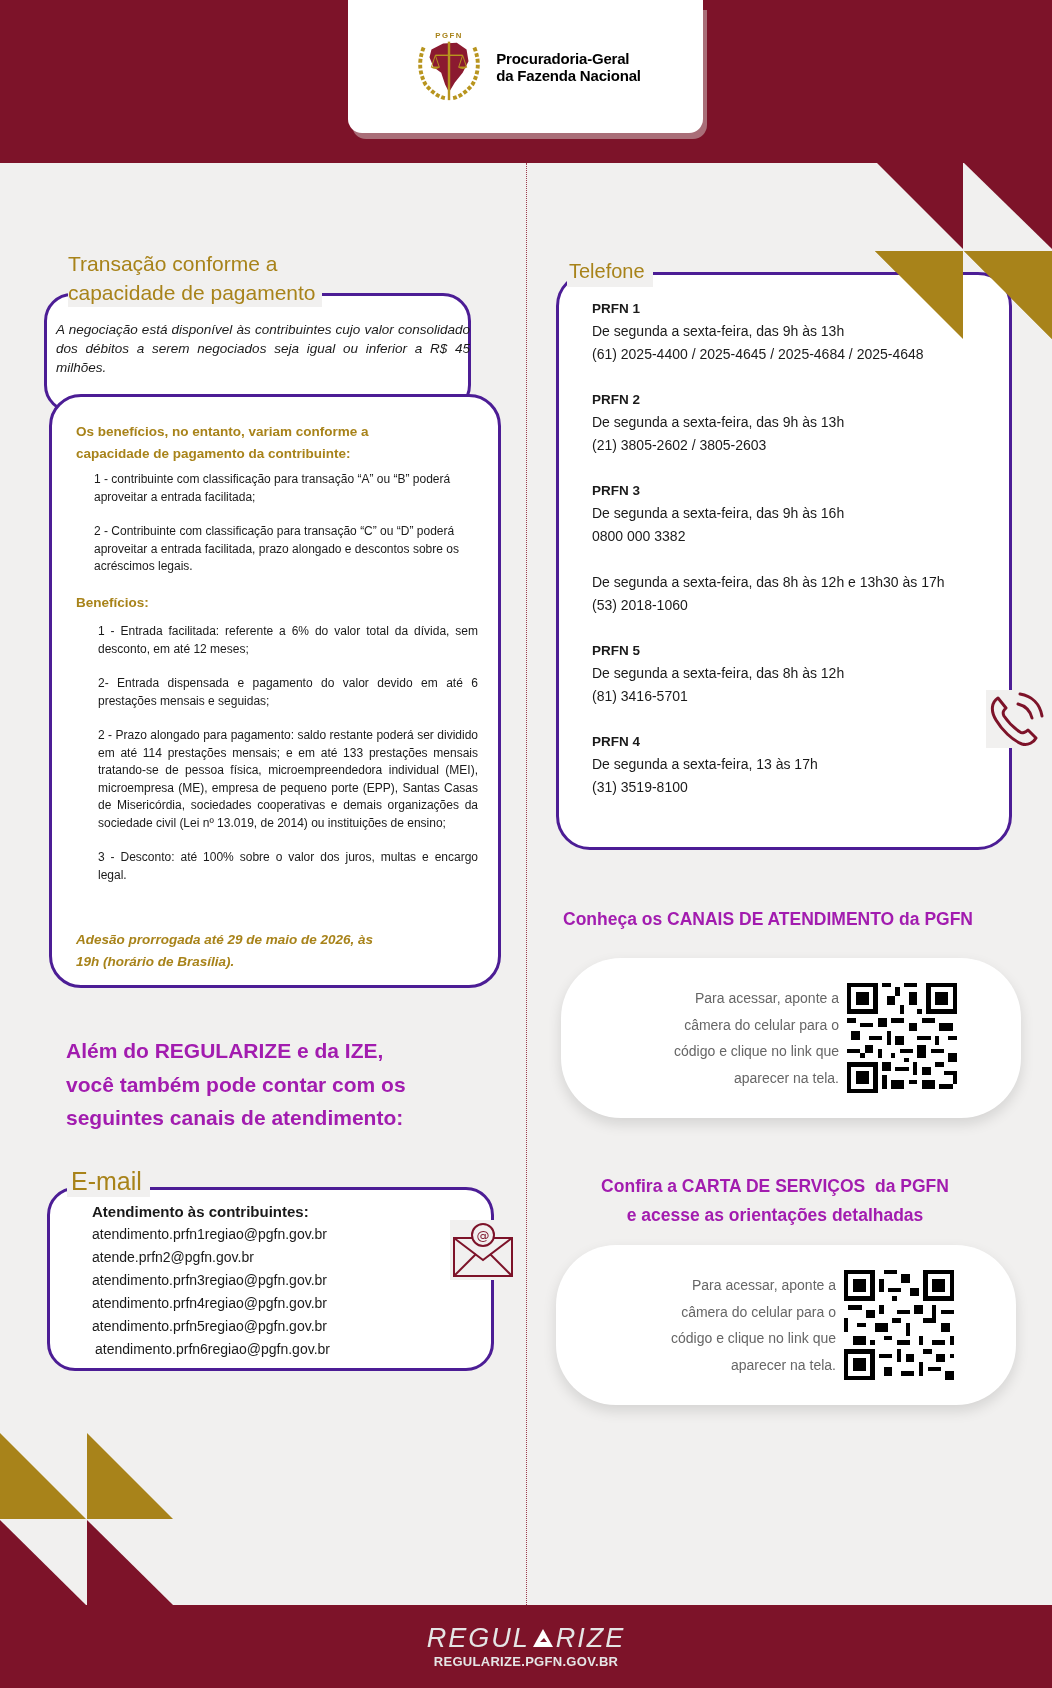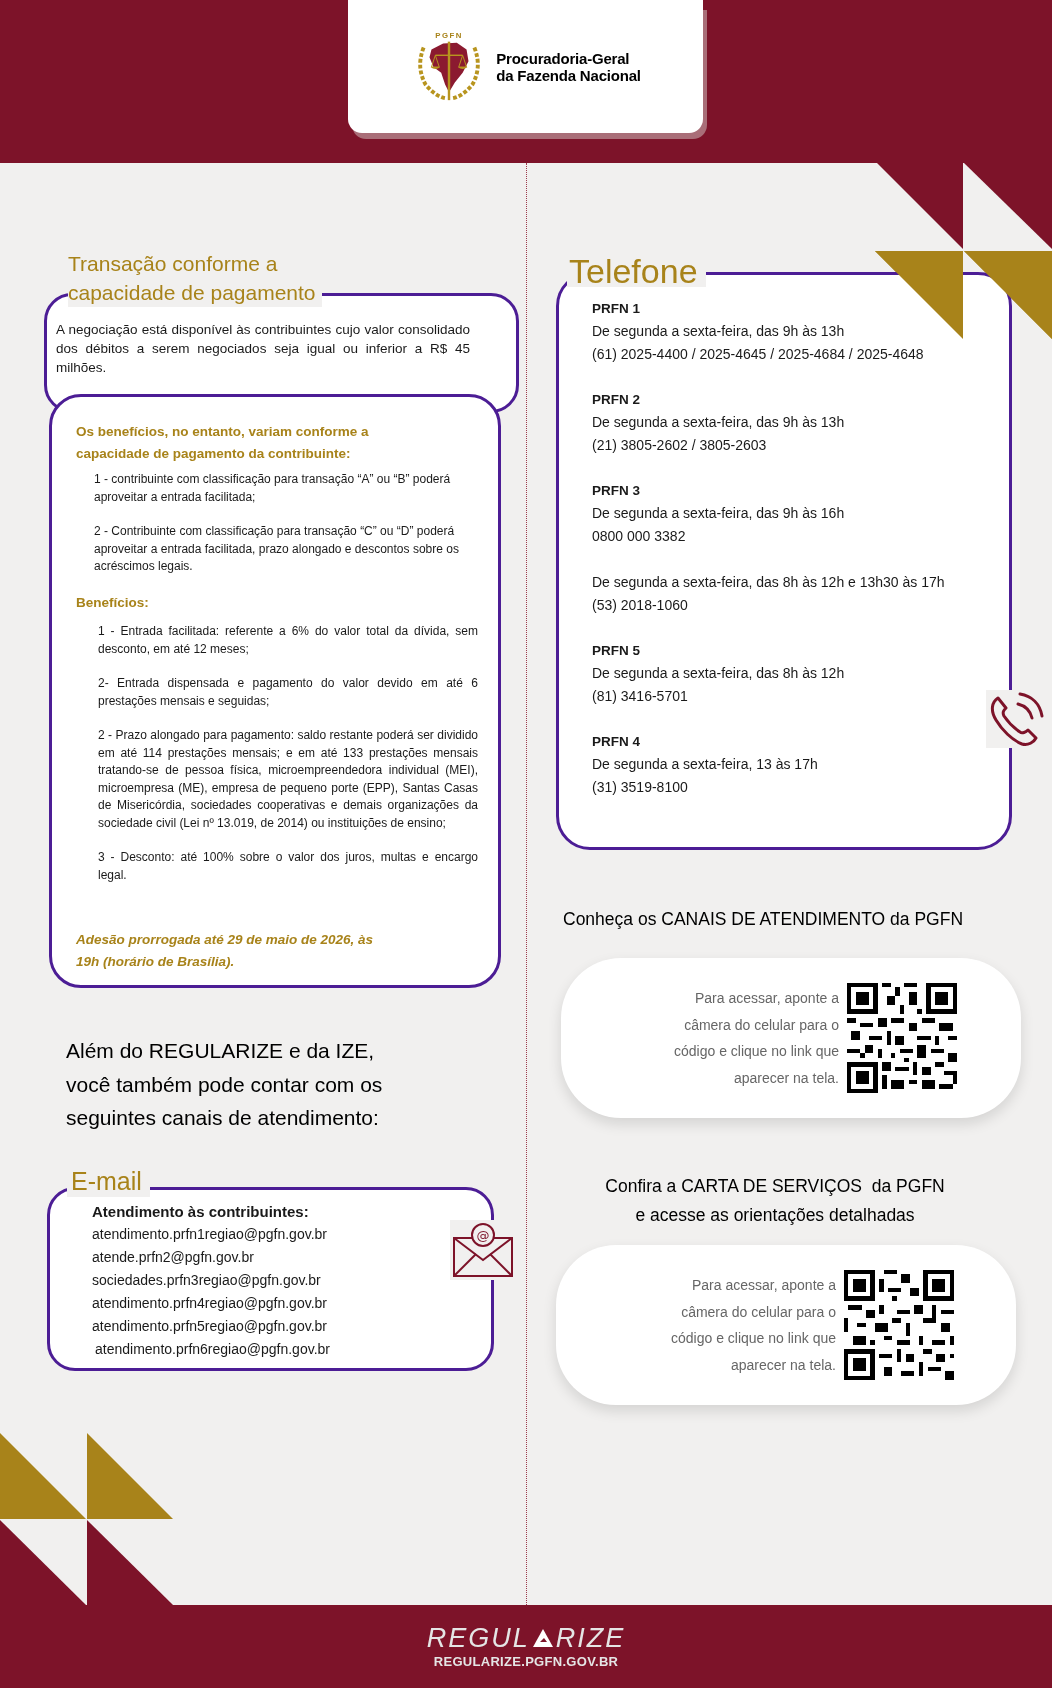--- a/index.html
+++ b/index.html
@@ -46,21 +46,21 @@
   .regularize-logo .tri { width: 22px; height: 20px; margin: 0 2px; }
   .regularize-url { font-size: 13px; font-weight: bold; letter-spacing: 0.3px; margin-top: 2px; }
 
   .deco { position: absolute; }
 
   
   .gold-title {
     position: absolute; color: #a8831a; font-weight: normal;
     background: #f1f0ef; padding-right: 6px;
   }
-  .wine-title { position: absolute; color: #000000; font-weight: normal; }
+  .wine-title { position: absolute; color: #a21caf; font-weight: bold; }
 
   
   .box {
     position: absolute; background: #ffffff; border: 3px solid #4c1d95;
     border-radius: 28px;
   }
   .para { font-size: 13.5px; line-height: 19px; text-align: justify; }
   .gold-sub { color: #a8831a; font-weight: bold; font-size: 13.5px; line-height: 22px; }
   .list-item { font-size: 12px; line-height: 17.5px; margin-bottom: 17px; }
 
@@ -119,21 +119,21 @@
   <polygon points="87,87 87,172 173,172" fill="#7d1329"></polygon>
 </svg>
 
 <div class="divider"></div>
 
 <div class="gold-title" style="left:66px; top:249px; font-size:21px; line-height:29px; padding-left:2px; z-index:3; background:transparent;">
   <div>Transação conforme a</div>
   <div style="background:#f1f0ef; display:inline-block; padding-right:6px;">capacidade de pagamento</div>
 </div>
 
-<div class="box" style="left:44px; top:293px; width:475px; height:120px; border-radius:28px 28px 28px 28px;">
+<div class="box" style="left:44px; top:293px; width:427px; height:120px; border-radius:28px 28px 28px 28px;font-style:italic;">
   <p class="para" style="position:absolute; left:9px; top:24px; width:414px;">A negociação está disponível às contribuintes cujo valor consolidado dos débitos a serem negociados seja igual ou inferior a R$ 45 milhões.</p>
 </div>
 
 <div class="box" style="left:49px; top:394px; width:452px; height:594px; border-radius:32px;">
   <div style="position:absolute; left:24px; top:24px; width:400px;">
     <div class="gold-sub">Os benefícios, no entanto, variam conforme a</div>
     <div class="gold-sub">capacidade de pagamento da contribuinte:</div>
   </div>
   <div style="position:absolute; left:42px; top:74px; width:380px;">
     <p class="list-item" style="margin-bottom:17px;">1 - contribuinte com classificação para transação “A” ou “B” poderá aproveitar a entrada facilitada;</p>
@@ -156,21 +156,21 @@
   <div>Além do REGULARIZE e da IZE,</div>
   <div>você também pode contar com os</div>
   <div>seguintes canais de atendimento:</div>
 </div>
 
 <div class="box" style="left:47px; top:1187px; width:447px; height:184px; border-radius:28px;">
   <div style="position:absolute; left:42px; top:10px;">
     <div class="email-line" style="font-weight:bold; font-size:15px;">Atendimento às contribuintes:</div>
     <div class="email-line">atendimento.prfn1regiao@pgfn.gov.br</div>
     <div class="email-line">atende.prfn2@pgfn.gov.br</div>
-    <div class="email-line">sociedades.prfn3regiao@pgfn.gov.br</div>
+    <div class="email-line">atendimento.prfn3regiao@pgfn.gov.br</div>
     <div class="email-line">atendimento.prfn4regiao@pgfn.gov.br</div>
     <div class="email-line">atendimento.prfn5regiao@pgfn.gov.br</div>
     <div class="email-line" style="padding-left:3px;">atendimento.prfn6regiao@pgfn.gov.br</div>
   </div>
 </div>
 <div class="gold-title" style="left:67px; top:1165px; font-size:25px; line-height:32px; padding:0 8px 0 4px;">E-mail</div>
 <div style="position:absolute; left:450px; top:1220px; width:66px; height:60px; background:#f1f0ef;">
   <svg width="66" height="60" viewBox="0 0 66 60">
     <rect x="4" y="18" width="58" height="38" fill="#f1f0ef" stroke="#7d1329" stroke-width="2"></rect>
     <polyline points="4,18 33,40 62,18" fill="none" stroke="#7d1329" stroke-width="2"></polyline>
@@ -207,21 +207,21 @@
       <div class="tel-line">De segunda a sexta-feira, das 8h às 12h</div>
       <div class="tel-line">(81) 3416-5701</div>
     </div>
     <div class="tel-block">
       <div class="tel-name">PRFN 4</div>
       <div class="tel-line">De segunda a sexta-feira, 13 às 17h</div>
       <div class="tel-line">(31) 3519-8100</div>
     </div>
   </div>
 </div>
-<div class="gold-title" style="left:567px; top:255px; font-size:34px; line-height:32px; padding:0 8px 0 2px;">Telefone</div>
+<div class="gold-title" style="left:567px; top:255px; font-size:20px; line-height:32px; padding:0 8px 0 2px;">Telefone</div>
 
 <svg class="deco" style="left:875px; top:251px;" width="177" height="88" viewBox="0 0 177 88">
   <polygon points="0,0 88,0 88,88" fill="#a8831a"></polygon>
   <polygon points="89,0 177,0 177,88" fill="#a8831a"></polygon>
 </svg>
 
 <div style="position:absolute; left:986px; top:690px; width:58px; height:58px; background:#f1f0ef;">
   <svg width="58" height="58" viewBox="0 0 58 58">
     <path d="M12 8 C6 12 4 20 10 30 C16 40 26 50 36 54 C42 56 48 52 50 48 L42 40 C40 42 36 44 34 42 C28 38 22 32 18 26 C16 22 18 20 20 18 L12 8 Z" fill="none" stroke="#7d1329" stroke-width="3" stroke-linejoin="round"></path>
     <path d="M32 14 C40 16 44 20 46 28" fill="none" stroke="#7d1329" stroke-width="3" stroke-linecap="round"></path>

